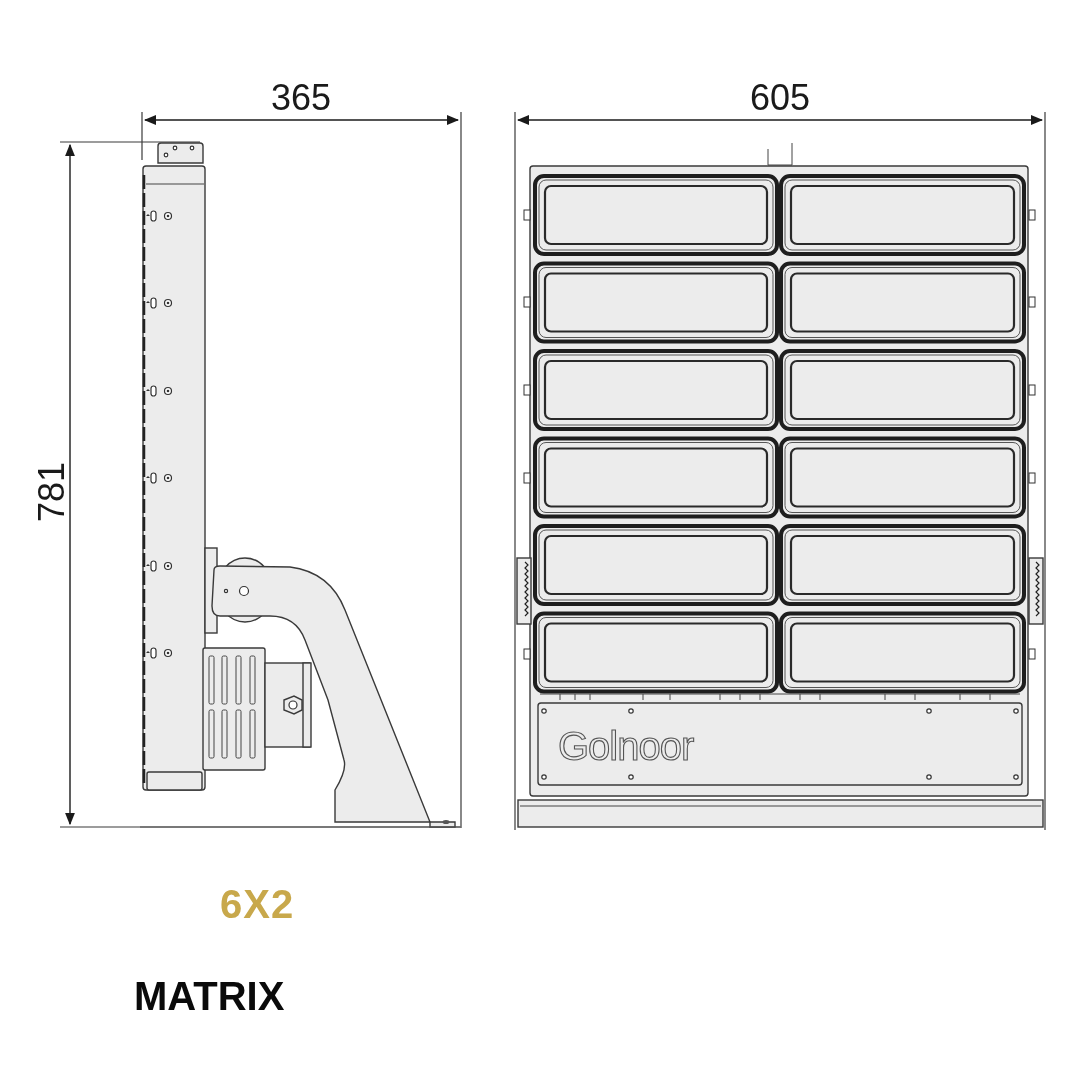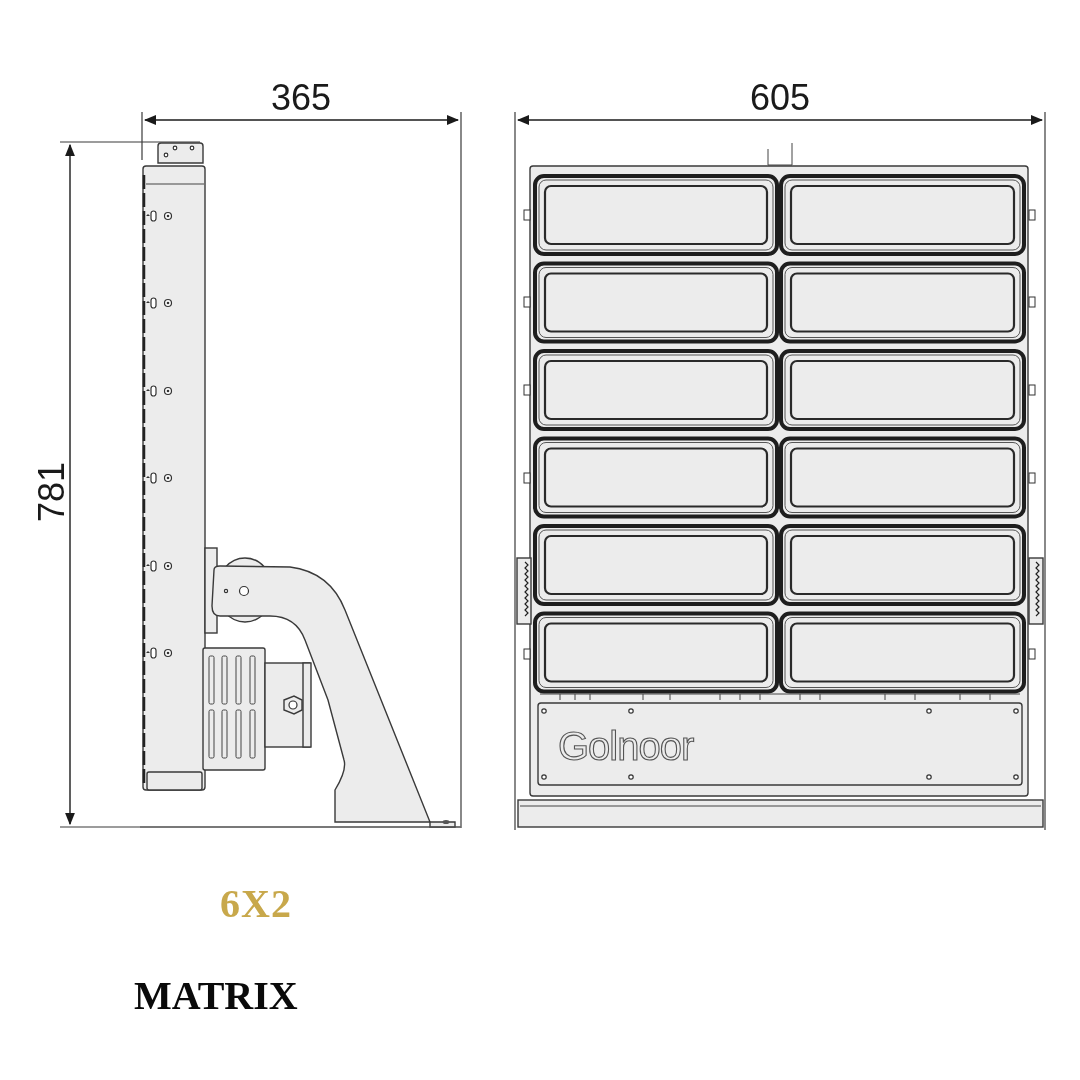--- a/index.html
+++ b/index.html
@@ -7,21 +7,21 @@
     svg { position: absolute; left: 0; top: 0; }
     .dim-text { font-family: "Liberation Sans", sans-serif; font-size: 36px; fill: #1a1a1a; }
     .ln { stroke: #3a3a3a; fill: none; stroke-width: 1.2; }
     .body { fill: #ececec; stroke: #3a3a3a; stroke-width: 1.4; }
     .panel-outer { fill: #ececec; stroke: #1e1e1e; stroke-width: 4; }
     .panel-mid { fill: none; stroke: #555; stroke-width: 1; }
     .panel-inner { fill: #ececec; stroke: #2a2a2a; stroke-width: 2.2; }
     .thin { stroke: #444; stroke-width: 1; fill: none; }
     .hole { fill: #fff; stroke: #333; stroke-width: 1.2; }
     .logo-text { font-family: "Liberation Sans", sans-serif; font-size: 40px; fill: none; stroke: #555; stroke-width: 1.1; letter-spacing: -1px; }
-    .badge { position: absolute; font-family: Liberation Serif, serif; font-weight: bold; line-height: 1; }
+    .badge { position: absolute; font-family: Liberation Sans, sans-serif; font-weight: bold; line-height: 1; }
     .badge-top { left: 220px; top: 884px; font-size: 40px; color: #c8a84b; letter-spacing: 1px; }
     .badge-bottom { left: 134px; top: 976px; font-size: 40px; color: #0a0a0a; letter-spacing: 0px; }
   </style>
 </head>
 <body>
 
 <svg width="1080" height="1080" viewBox="0 0 1080 1080">
   <defs>
     <marker id="arr" viewBox="0 0 10 10" refX="9" refY="5" markerWidth="9" markerHeight="9" orient="auto-start-reverse">
       <path d="M0,1 L10,5 L0,9 z" fill="#1a1a1a"></path>

